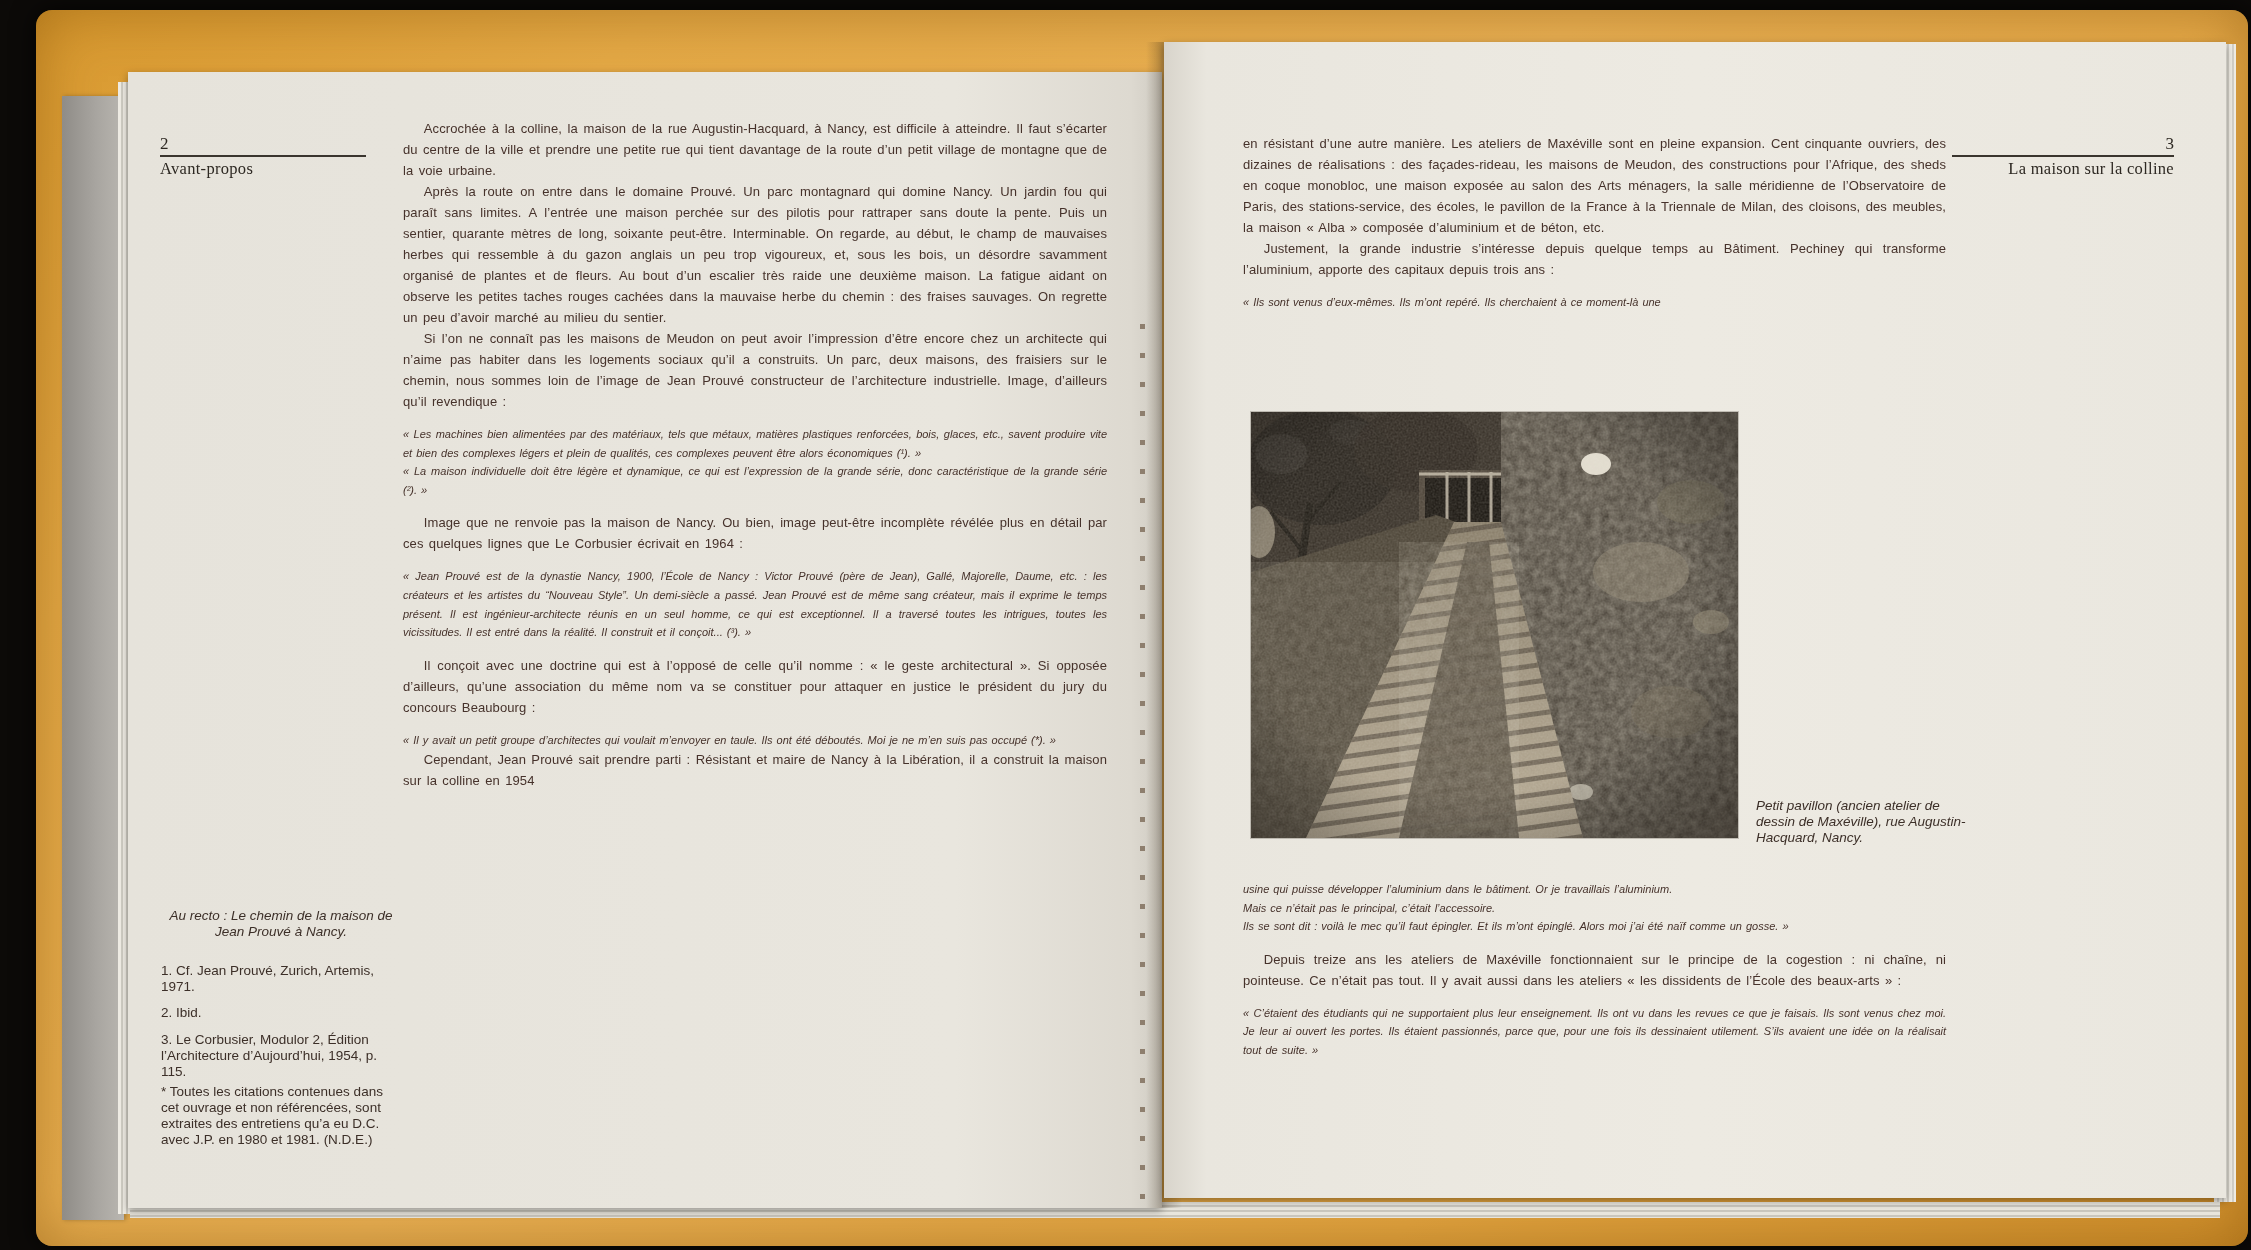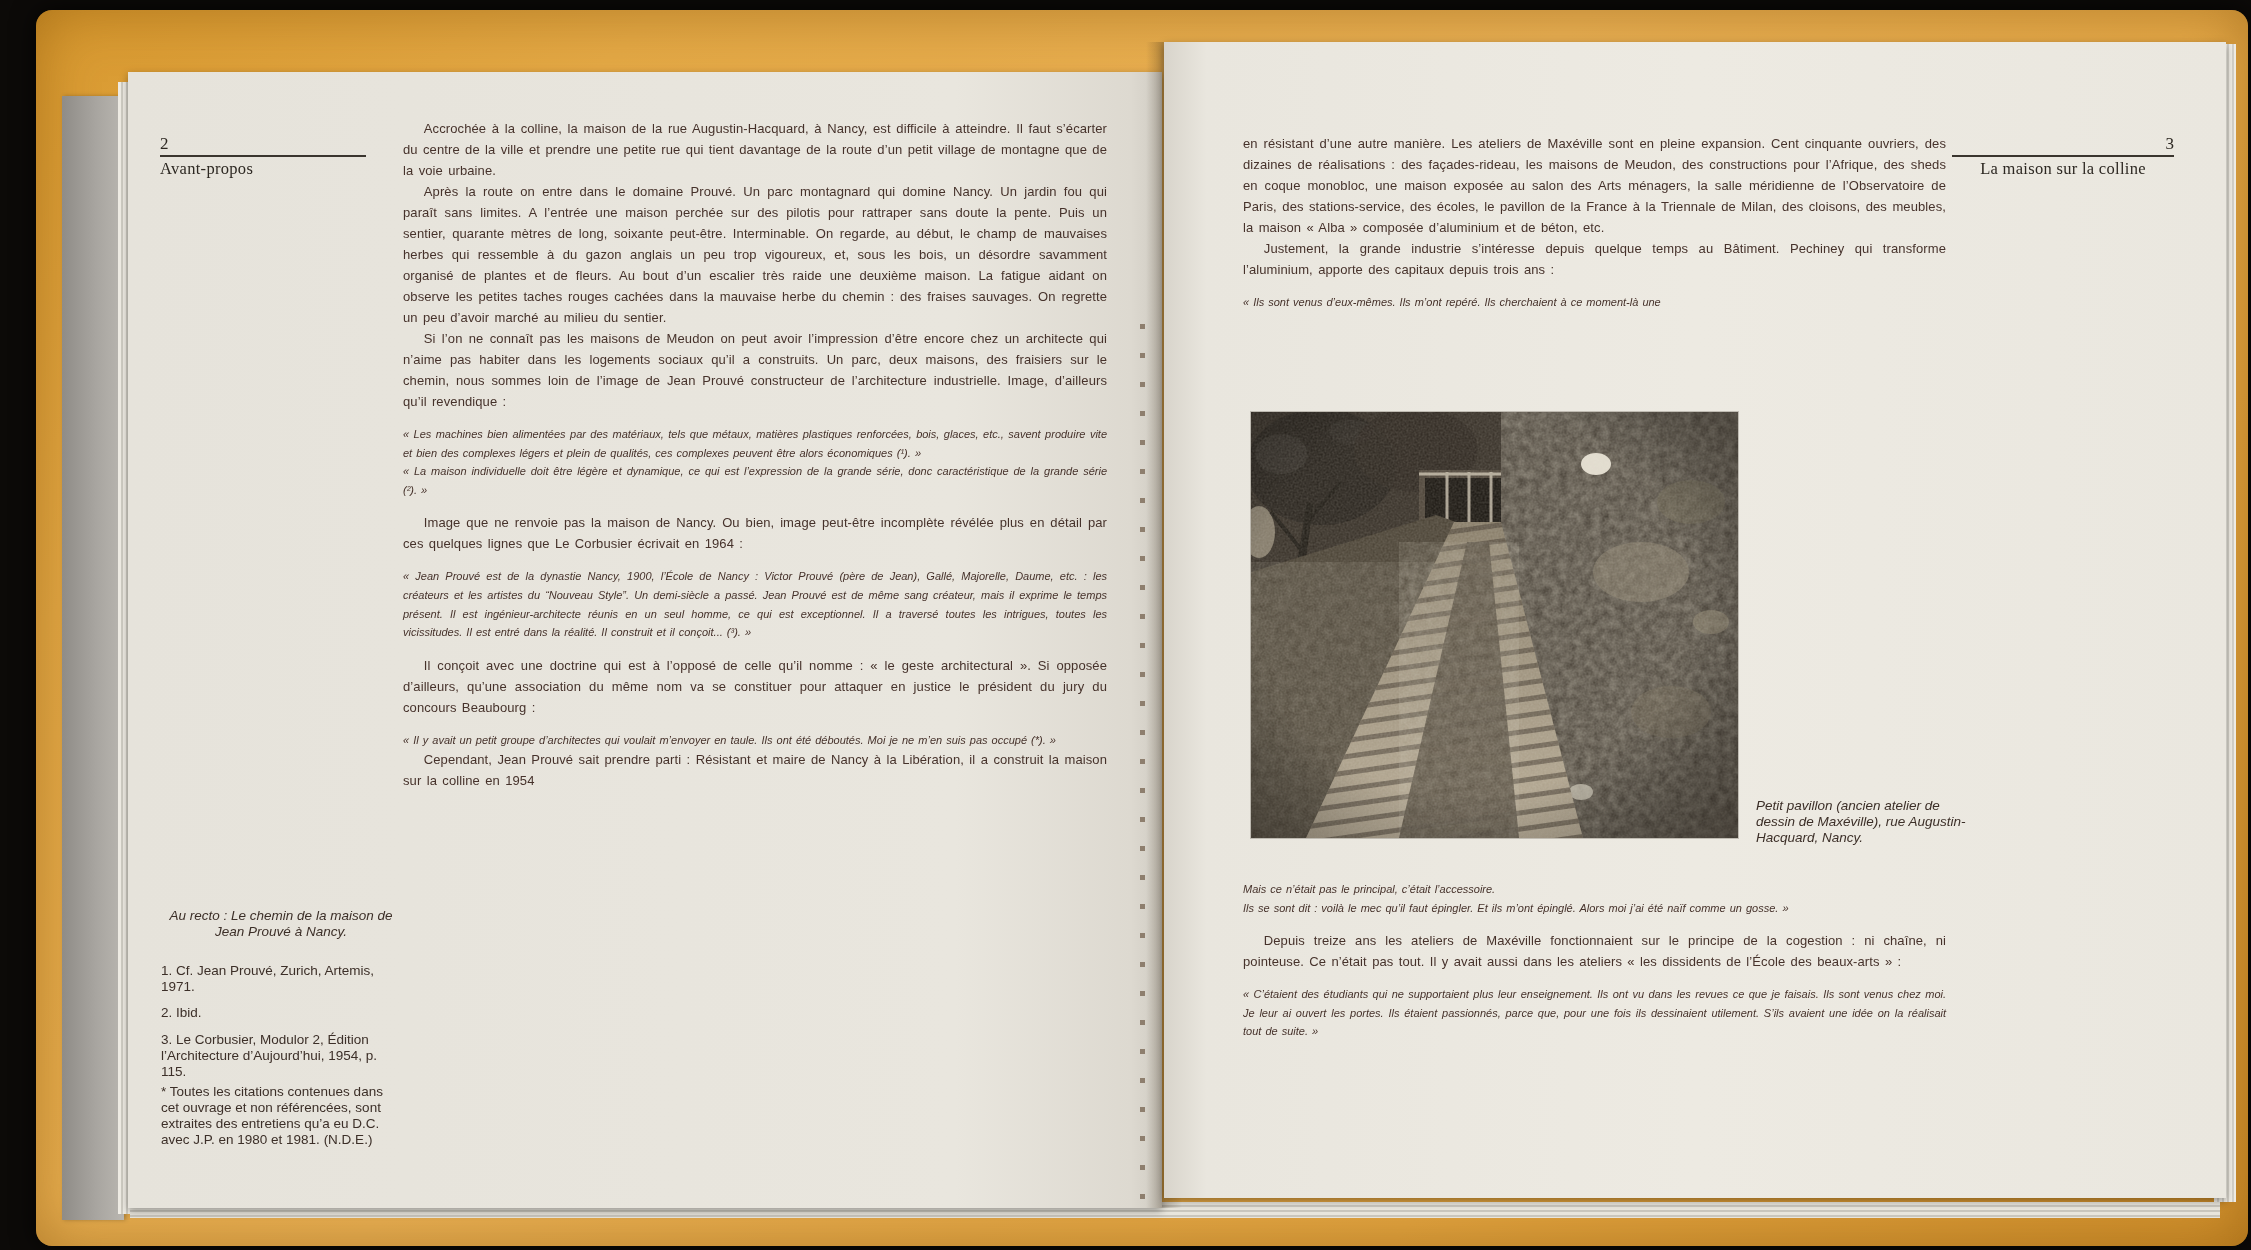--- a/index.html
+++ b/index.html
@@ -29,21 +29,21 @@
          background:linear-gradient(90deg,rgba(0,0,0,0) 0%,rgba(60,45,25,.28) 45%,rgba(0,0,0,0) 100%);}
   .stitches{position:absolute;left:1140px;top:300px;width:5px;height:900px;
          background:repeating-linear-gradient(180deg,transparent 0 24px,#6e5a46 24px 29px);opacity:.7;}
   
   .hdr{position:absolute;font-family:"Liberation Serif",serif;color:#2d2822;}
   .hdr .num{font-size:17px;}
   .hdr .rule{height:1.6px;background:#3a352e;margin:1px 0 2px 0;}
   .hdr .sec{font-size:16.5px;letter-spacing:.3px;}
   .hdr-left{left:32px;top:62px;width:206px;}
   .hdr-right{right:52px;top:92px;width:222px;text-align:right;}
-  .hdr-right .sec{text-align:center;}
+  .hdr-right .sec{}
   
   .col{position:absolute;text-align:justify;}
   .col-left{left:275px;top:46px;width:704px;}
   .col-right-top{left:79px;top:91px;width:703px;}
   .col-right-bottom{left:79px;top:838px;width:703px;}
   p.b{margin:0;font-size:13px;line-height:21px;word-spacing:1.6px;letter-spacing:.1px;}
   p.ind{text-indent:1.6em;}
   p.q{margin:0;font-size:11px;line-height:18.6px;font-style:italic;word-spacing:1px;}
   .gt{margin-top:13px !important;}
   
@@ -170,20 +170,21 @@
         <polygon points="148,426 268,426 238,130 216,130" filter="url(#leafy)" opacity="0.6"></polygon>
 
         <rect width="487" height="426" filter="url(#grain)" opacity="0.5"></rect>
         <rect width="487" height="426" fill="url(#vig)"></rect>
       </svg>
     </div>
 
     <div class="caption">Petit pavillon (ancien atelier de dessin de Maxéville), rue Augustin-Hacquard, Nancy.</div>
 
     <div class="col col-right-bottom">
+      <p class="q">usine qui puisse développer l’aluminium dans le bâtiment. Or je travaillais l’aluminium.</p>
       <p class="q">Mais ce n’était pas le principal, c’était l’accessoire.</p>
       <p class="q">Ils se sont dit : voilà le mec qu’il faut épingler. Et ils m’ont épinglé. Alors moi j’ai été naïf comme un gosse. »</p>
       <p class="b ind gt">Depuis treize ans les ateliers de Maxéville fonctionnaient sur le principe de la cogestion : ni chaîne, ni pointeuse. Ce n’était pas tout. Il y avait aussi dans les ateliers « les dissidents de l’École des beaux-arts » :</p>
       <p class="q gt">« C’étaient des étudiants qui ne supportaient plus leur enseignement. Ils ont vu dans les revues ce que je faisais. Ils sont venus chez moi. Je leur ai ouvert les portes. Ils étaient passionnés, parce que, pour une fois ils dessinaient utilement. S’ils avaient une idée on la réalisait tout de suite. »</p>
     </div>
   </div>
 
 </div>
 
 </body></html>

